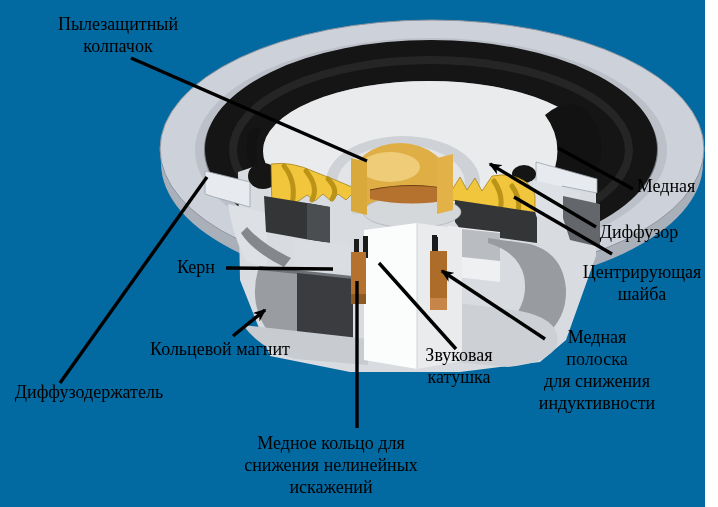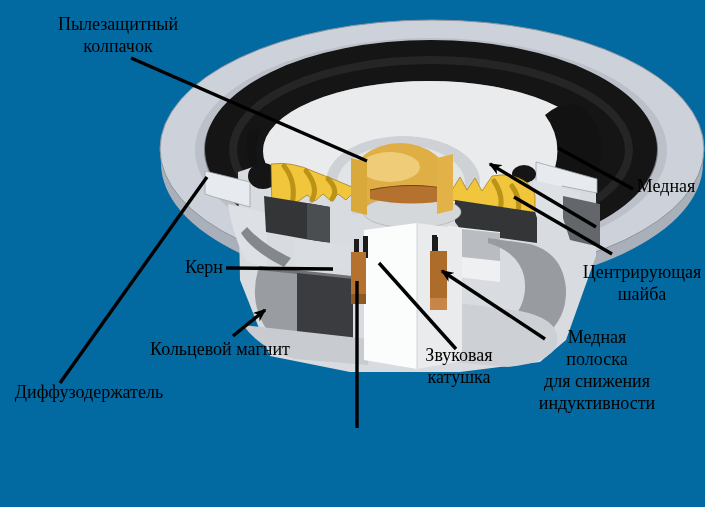--- a/index.html
+++ b/index.html
@@ -105,24 +105,28 @@
       <line x1="60" y1="383" x2="207" y2="177"></line>
       <line x1="456" y1="349" x2="379" y2="263"></line>
       <line x1="545" y1="339" x2="442" y2="271" marker-end="url(#ah)"></line>
       <line x1="357" y1="428" x2="357" y2="281"></line>
     </g>
   </svg>
 
   <div class="label" style="left:118px;top:36px">Пылезащитный
 колпачок</div>
   <div class="label" style="left:666px;top:187px">Медная</div>
+  <div class="label" style="left:639px;top:233px">Диффузор</div>
   <div class="label" style="left:642px;top:284px">Центрирующая
 шайба</div>
-  <div class="label" style="left:204px;top:268px">Керн</div>
+  <div class="label" style="left:196px;top:268px">Керн</div>
   <div class="label" style="left:220px;top:350px">Кольцевой магнит</div>
   <div class="label" style="left:89px;top:393px">Диффузодержатель</div>
   <div class="label" style="left:459px;top:367px">Звуковая
 катушка</div>
   <div class="label" style="left:597px;top:371px">Медная полоска
 для снижения
 индуктивности</div>
+  <div class="label" style="left:331px;top:466px">Медное кольцо для
+снижения нелинейных
+искажений</div>
 
 </div>
 
 </body></html>

